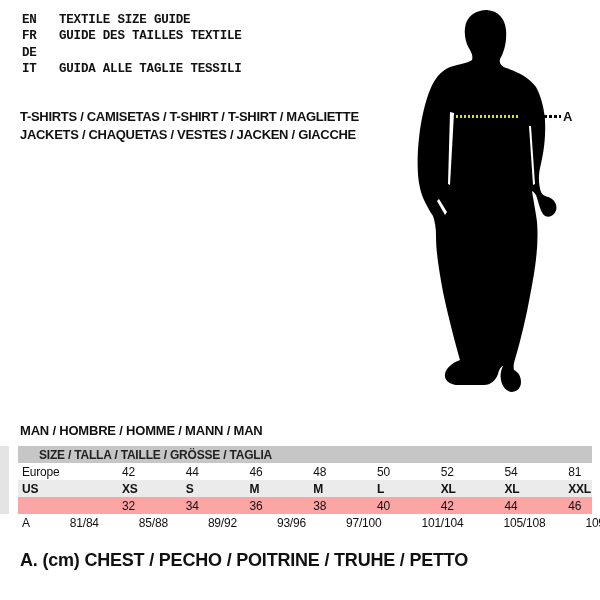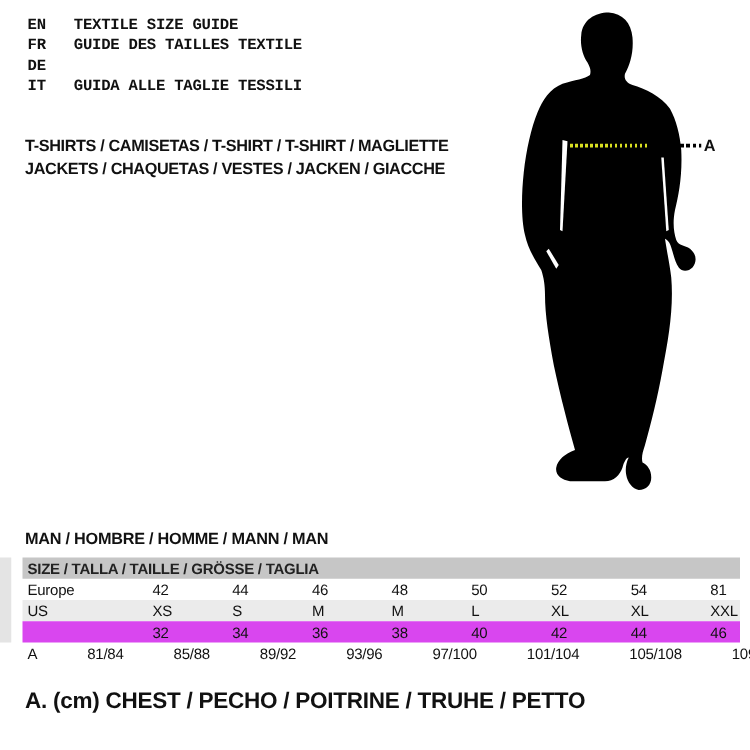--- a/index.html
+++ b/index.html
@@ -32,21 +32,21 @@
   .measure-label { position: absolute; left: 563px; top: 109px; font-size: 13px; font-weight: 600; }
 
   
   .section-title { position: absolute; left: 20px; top: 423px; font-size: 13px; font-weight: bold; letter-spacing: -0.2px; }
 
   
   .left-bar { position: absolute; left: 0; top: 446px; width: 9px; height: 68px; }
 
   
   .size-table { position: absolute; left: 18px; top: 446px; width: 574px; font-size: 12px; letter-spacing: -0.2px; }
-  .thead { display: flex; align-items: center; height: 17px; padding-left: 4px; font-weight: 600; color: #222; }
+  .thead { display: flex; align-items: center; height: 17px; padding-left: 21px; font-weight: 600; color: #222; }
   .trow { display: flex; align-items: center; height: 17px; gap: 40px; }
   .tlabel { width: 64px; padding-left: 4px; }
   .tcell { flex: 1; text-align: left; }
 
   
   .footnote { position: absolute; left: 20px; top: 550px; font-size: 18px; font-weight: bold; letter-spacing: -0.2px; }
 </style>
 </head>
 <body>
 
@@ -134,32 +134,32 @@
           <div class="tlabel">Europe</div>
           <div class="tcell">42</div>
           <div class="tcell">44</div>
           <div class="tcell">46</div>
           <div class="tcell">48</div>
           <div class="tcell">50</div>
           <div class="tcell">52</div>
           <div class="tcell">54</div>
           <div class="tcell">81</div>
         </div>
-        <div class="trow" style="background: rgb(235, 235, 235);">
+        <div class="trow" style="background: rgb(235, 235, 235); font-weight: bold;">
           <div class="tlabel">US</div>
           <div class="tcell">XS</div>
           <div class="tcell">S</div>
           <div class="tcell">M</div>
           <div class="tcell">M</div>
           <div class="tcell">L</div>
           <div class="tcell">XL</div>
           <div class="tcell">XL</div>
           <div class="tcell">XXL</div>
         </div>
-        <div class="trow" style="background: #d946ef;">
+        <div class="trow" style="background: #fca5a5;">
           <div class="tlabel"></div>
           <div class="tcell">32</div>
           <div class="tcell">34</div>
           <div class="tcell">36</div>
           <div class="tcell">38</div>
           <div class="tcell">40</div>
           <div class="tcell">42</div>
           <div class="tcell">44</div>
           <div class="tcell">46</div>
         </div>

